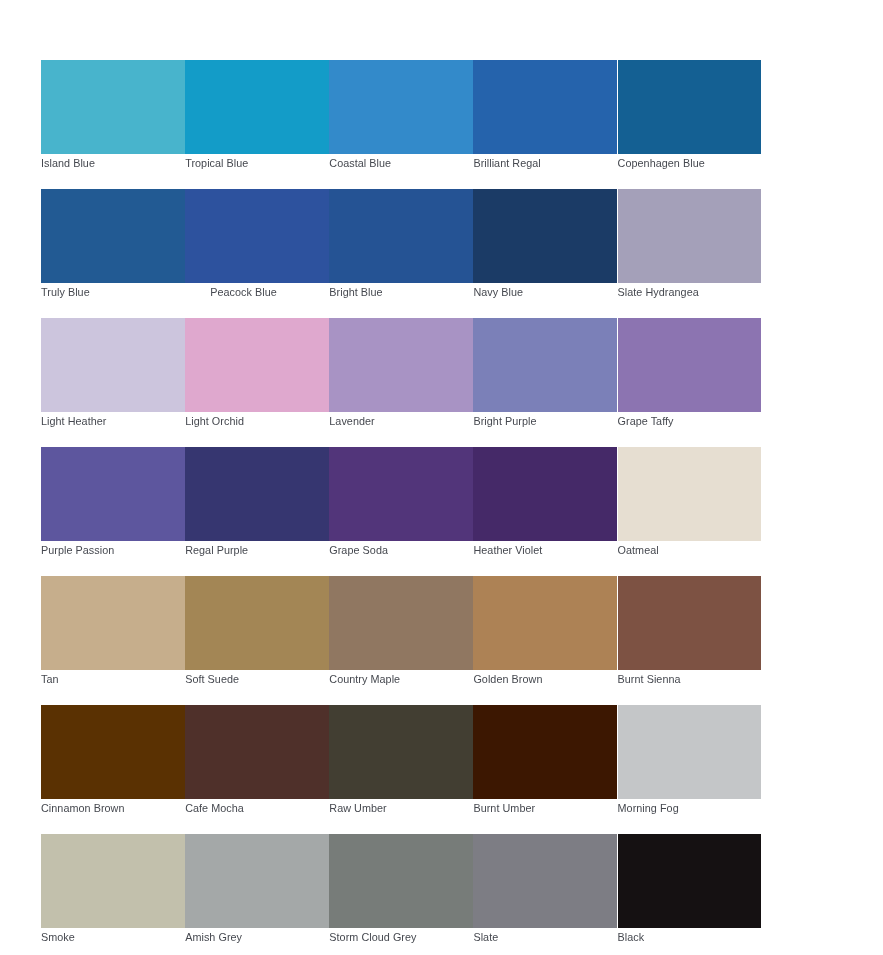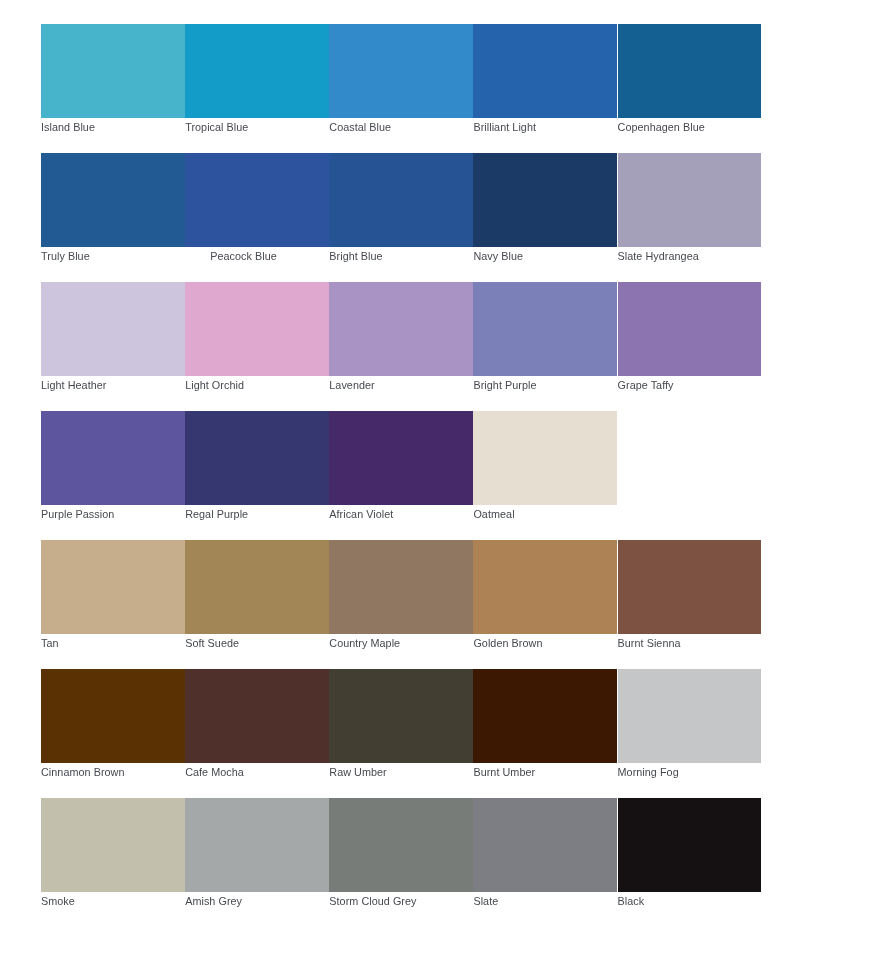--- a/index.html
+++ b/index.html
@@ -22,20 +22,21 @@
     width: 788px;
   }
   .swatch-row {
     display: flex;
     height: 129.05px;
   }
   .swatch-cell {
     width: 127px;
     margin-right: 17.15px;
     position: relative;
+    margin-top: 36px;
   }
   .swatch-cell:last-child { margin-right: 0; }
   .swatch-chip {
     width: 143.85px;
     height: 93.7px;
     display: block;
   }
   .swatch-label {
     position: absolute;
     left: 0;
@@ -59,21 +60,21 @@
     <div class="swatch-cell">
       <div class="swatch-chip" style="background-color: rgb(19, 156, 200);"></div>
       <div class="swatch-label" style="color: rgb(69, 72, 79);">Tropical Blue</div>
     </div>
     <div class="swatch-cell">
       <div class="swatch-chip" style="background-color: rgb(51, 138, 202);"></div>
       <div class="swatch-label" style="color: rgb(69, 72, 79);">Coastal Blue</div>
     </div>
     <div class="swatch-cell">
       <div class="swatch-chip" style="background-color: rgb(37, 99, 172);"></div>
-      <div class="swatch-label" style="color: rgb(69, 72, 79);">Brilliant Light</div>
+      <div class="swatch-label" style="color: rgb(69, 72, 79);">Brilliant Regal</div>
     </div>
     <div class="swatch-cell">
       <div class="swatch-chip" style="background-color: rgb(20, 96, 147);"></div>
       <div class="swatch-label" style="color: rgb(69, 72, 79);">Copenhagen Blue</div>
     </div>
   </div>
   <div class="swatch-row">
     <div class="swatch-cell">
       <div class="swatch-chip" style="background-color: rgb(34, 90, 147);"></div>
       <div class="swatch-label" style="color: rgb(69, 72, 79);">Truly Blue</div>
@@ -120,22 +121,26 @@
   <div class="swatch-row">
     <div class="swatch-cell">
       <div class="swatch-chip" style="background-color: rgb(93, 86, 158);"></div>
       <div class="swatch-label" style="color: rgb(69, 72, 79);">Purple Passion</div>
     </div>
     <div class="swatch-cell">
       <div class="swatch-chip" style="background-color: rgb(54, 54, 112);"></div>
       <div class="swatch-label" style="color: rgb(69, 72, 79);">Regal Purple</div>
     </div>
     <div class="swatch-cell">
+      <div class="swatch-chip" style="background-color: rgb(82, 53, 122);"></div>
+      <div class="swatch-label" style="color: rgb(69, 72, 79);">Grape Soda</div>
+    </div>
+    <div class="swatch-cell">
       <div class="swatch-chip" style="background-color: rgb(69, 41, 104);"></div>
-      <div class="swatch-label" style="color: rgb(69, 72, 79);">African Violet</div>
+      <div class="swatch-label" style="color: rgb(69, 72, 79);">Heather Violet</div>
     </div>
     <div class="swatch-cell">
       <div class="swatch-chip" style="background-color: rgb(230, 222, 209);"></div>
       <div class="swatch-label" style="color: rgb(69, 72, 79);">Oatmeal</div>
     </div>
   </div>
   <div class="swatch-row">
     <div class="swatch-cell">
       <div class="swatch-chip" style="background-color: rgb(198, 174, 140);"></div>
       <div class="swatch-label" style="color: rgb(69, 72, 79);">Tan</div>

